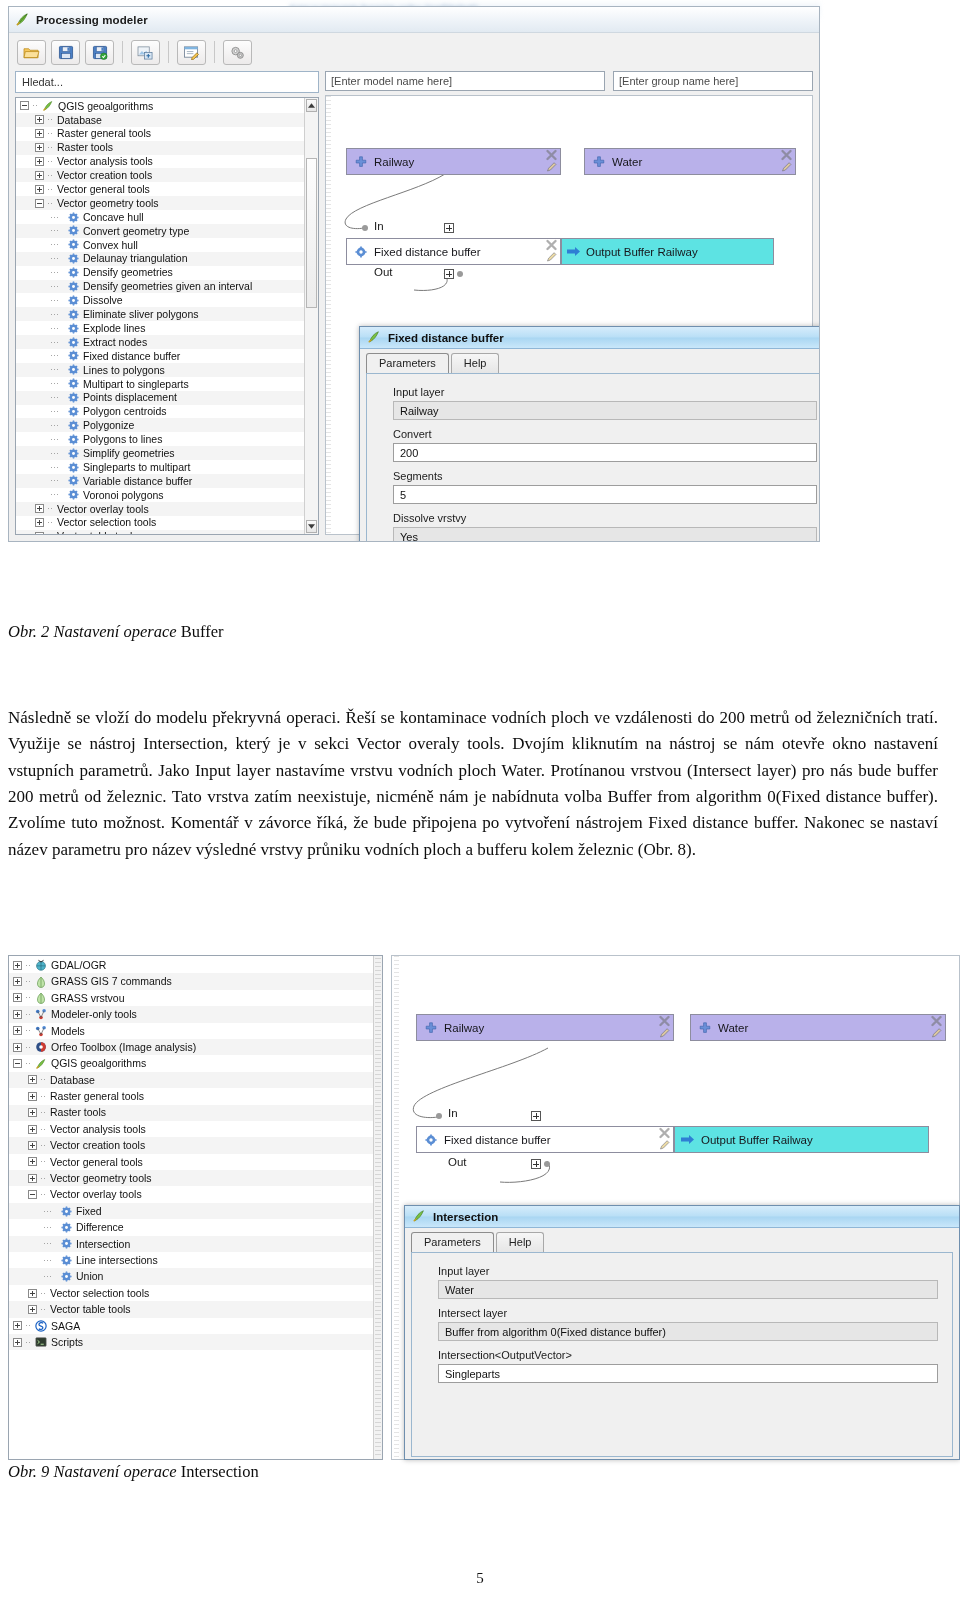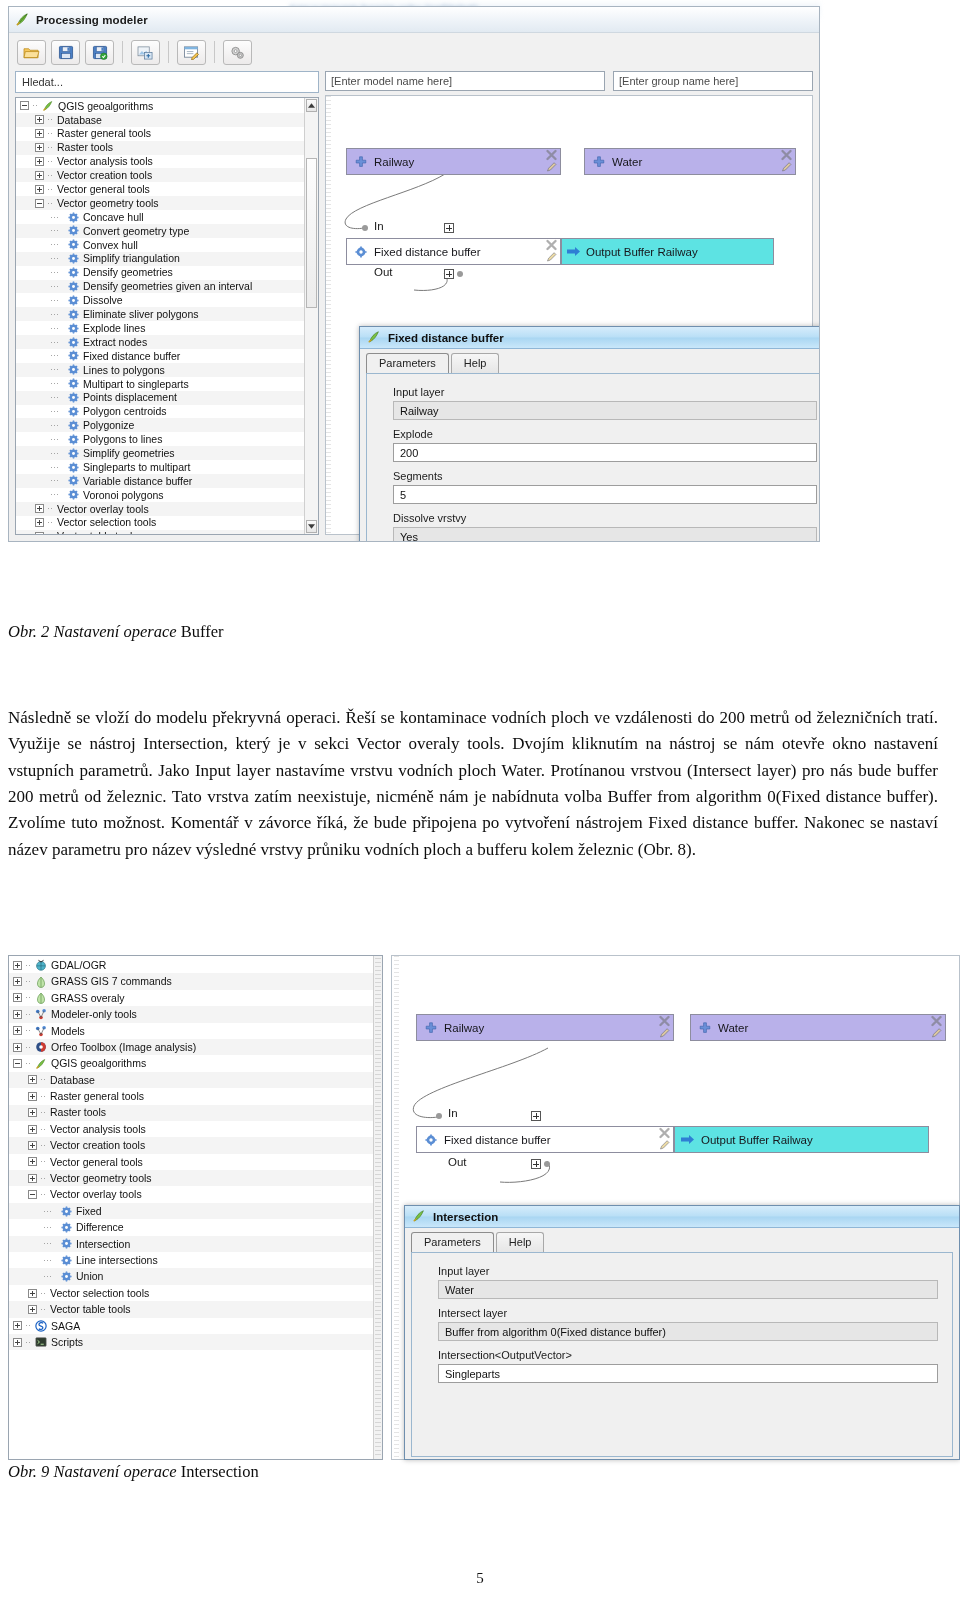--- a/index.html
+++ b/index.html
@@ -489,21 +489,21 @@
                     <path d="M6 .5V2"></path>
                     <path d="M6 10V11.5"></path>
                     <path d="M.5 6H2"></path>
                     <path d="M10 6H11.5"></path>
                     <path d="M2.1 2.1l1.1 1.1"></path>
                     <path d="M8.8 8.8l1.1 1.1"></path>
                     <path d="M9.9 2.1L8.8 3.2"></path>
                     <path d="M3.2 8.8l-1.1 1.1"></path>
                   </g>
                 </svg>
-                <span class="lbl">Simplify triangulation</span>
+                <span class="lbl">Delaunay triangulation</span>
               </div>
               <div class="trow" style="height: 13.9px;">
                 <span class="ind" style="width: 34px;"></span>
                 <span class="dash" style="width: 18px;">···</span>
                 <svg class="gear" viewBox="0 0 12 12">
                   <circle cx="6" cy="6" r="4.3" fill="#5b8ed4"></circle>
                   <circle cx="6" cy="6" r="1.6" fill="#fff"></circle>
                   <g stroke="#5b8ed4" stroke-width="1.6">
                     <path d="M6 .5V2"></path>
                     <path d="M6 10V11.5"></path>
@@ -965,21 +965,21 @@
       <div class="tabs">
         <div class="tab active">Parameters</div>
         <div class="tab">Help</div>
       </div>
       <div class="dlg-body" id="dlg7body">
           <div class="fld">
             <div class="flabel">Input layer</div>
             <div class="combo">Railway</div>
           </div>
           <div class="fld">
-            <div class="flabel">Explode</div>
+            <div class="flabel">Convert</div>
             <div class="txt">200</div>
           </div>
           <div class="fld">
             <div class="flabel">Segments</div>
             <div class="txt">5</div>
           </div>
           <div class="fld">
             <div class="flabel">Dissolve vrstvy</div>
             <div class="combo">Yes</div>
           </div>
@@ -1024,21 +1024,21 @@
           <span class="lbl">GRASS GIS 7 commands</span>
         </div>
         <div class="trow" style="height: 16.4px;">
           <span class="ind" style="width: 4px;"></span>
           <span class="exp plus"></span>
           <span class="dash">··</span>
           <svg class="gear" viewBox="0 0 14 14" style="width:12px;height:12px">
             <path d="M7 1.2C10 4 11.6 7 11 10.2 10.4 12.6 8.6 13.4 7 13.4S3.6 12.6 3 10.2C2.4 7 4 4 7 1.2Z" fill="#bfe3a8" stroke="#4f8a3a" stroke-width=".7"></path>
             <path d="M7 2v11" stroke="#4f8a3a" stroke-width=".7"></path>
           </svg>
-          <span class="lbl">GRASS overaly</span>
+          <span class="lbl">GRASS vrstvou</span>
         </div>
         <div class="trow alt" style="height: 16.4px;">
           <span class="ind" style="width: 4px;"></span>
           <span class="exp plus"></span>
           <span class="dash">··</span>
           <svg class="gear" viewBox="0 0 14 14" style="width:12px;height:12px">
             <circle cx="3.2" cy="4" r="2.1" fill="#3e77c4"></circle>
             <circle cx="10.6" cy="3.2" r="2.1" fill="#4f8ad6"></circle>
             <circle cx="7" cy="11" r="2.1" fill="#d03b30"></circle>
             <path d="M3.2 4 7 11 10.6 3.2" stroke="#555" stroke-width=".8" fill="none"></path>

